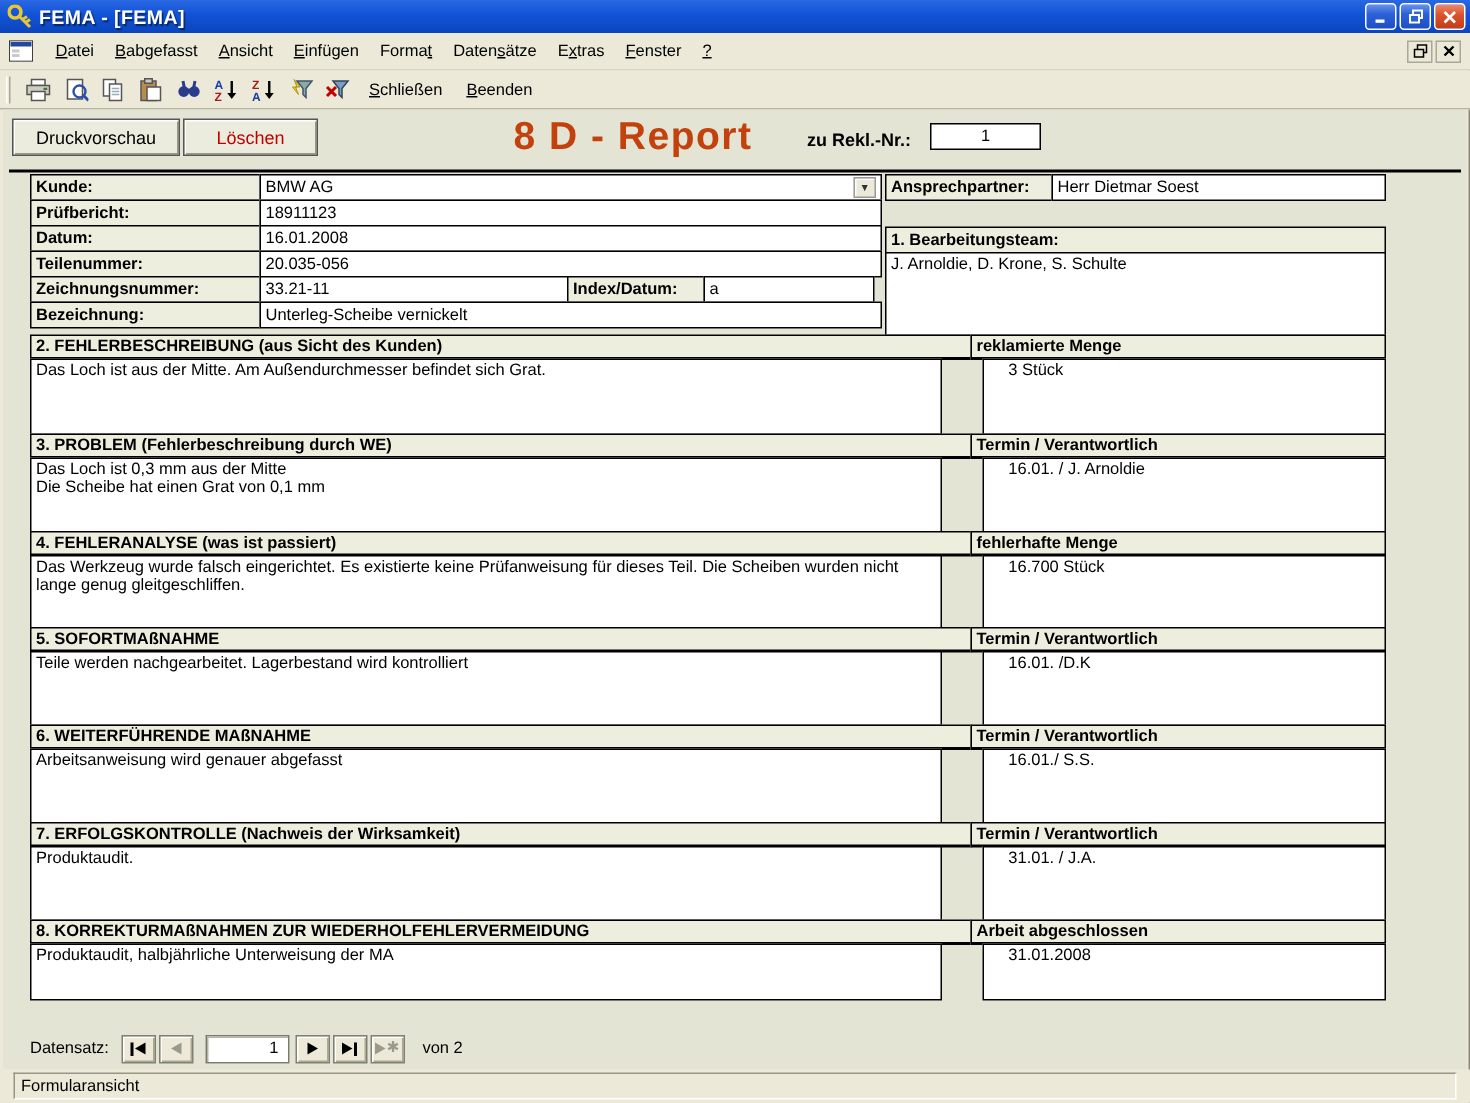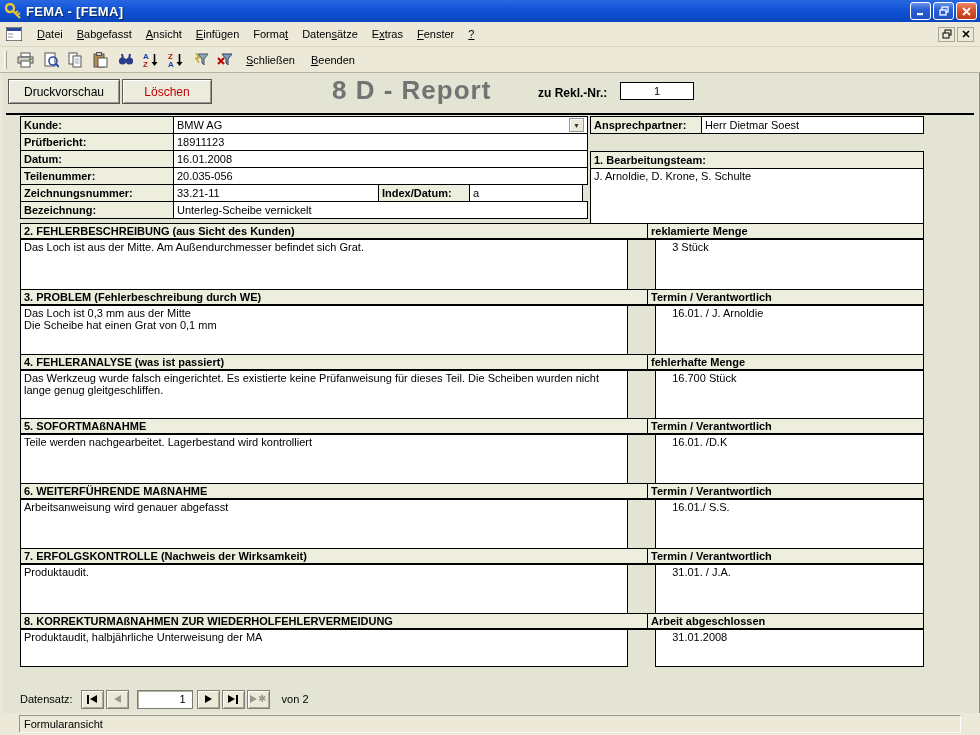--- a/index.html
+++ b/index.html
@@ -42,22 +42,22 @@
 
   
   .formarea { position:absolute; top:73px; left:2px; width:976px; height:640px; background:#E3E4D3; }
 
   .form-header { position:absolute; top:0; left:0; width:100%; height:40px; }
   .hbtn { position:absolute; top:6px; height:25px; background:#ECECDE; border:1px solid #555;
     box-shadow:inset 1px 1px 0 #fff, inset -1px -1px 0 #9a9788; font-size:12px; cursor:default;
     font-family:"Liberation Sans",sans-serif; }
   .hbtn.preview { left:6px; width:112px; }
   .hbtn.delete { left:120px; width:90px; color:#C00000; }
-  .report-title { position:absolute; top:2px; left:330px; width:180px; text-align:left;
-    font-size:26px; font-weight:bold; color:#737373; letter-spacing:1px; }
+  .report-title { position:absolute; top:2px; left:330px; width:180px; text-align:center;
+    font-size:26px; font-weight:bold; color:#c2410c; letter-spacing:1px; }
   .rekl-label { position:absolute; top:13px; left:536px; font-weight:bold; font-size:12px; }
   .rekl-box { position:absolute; top:9px; left:618px; width:74px; height:18px; background:#fff;
     border:1px solid #000; text-align:center; line-height:16px; }
 
   .black-rule { position:absolute; top:40px; left:4px; width:968px; height:2px; background:#000; }
 
   .detail { position:absolute; top:43px; left:18px; width:966px; height:595px; }
 
   
   .inforow { display:flex; height:18px; }
@@ -106,21 +106,21 @@
   .navbtn.dis .tri-l { border-right-color:#9a9a8c; }
   .navbtn.dis .tri-r { border-left-color:#9a9a8c; }
   .navbtn.dis .star { color:#9a9a8c; }
   .star { font-size:10px; line-height:10px; }
   .recbox { width:56px; height:19px; background:#fff; border:1px solid #7a7a6e;
     box-shadow:inset 1px 1px 0 #b5b2a1; margin:0 4px 0 6px; text-align:right; padding:2px 6px 0 0; }
   .oftext { margin-left:10px; }
 
   
   .statusbar { position:absolute; left:0; top:713px; width:980px; height:22px; background:#ECE9D8;
-    padding:2px 19px; }
+    padding:2px 9px; }
   .statuspanel { height:18px; border:1px solid; border-color:#9a9687 #fff #fff #9a9687;
     background:#ECE9D8; line-height:16px; padding:0 4px; }
 </style>
 </head>
 <body>
 
 <div class="screen">
 
   <div class="titlebar">
     <svg class="app-icon" viewBox="0 0 17 16">

